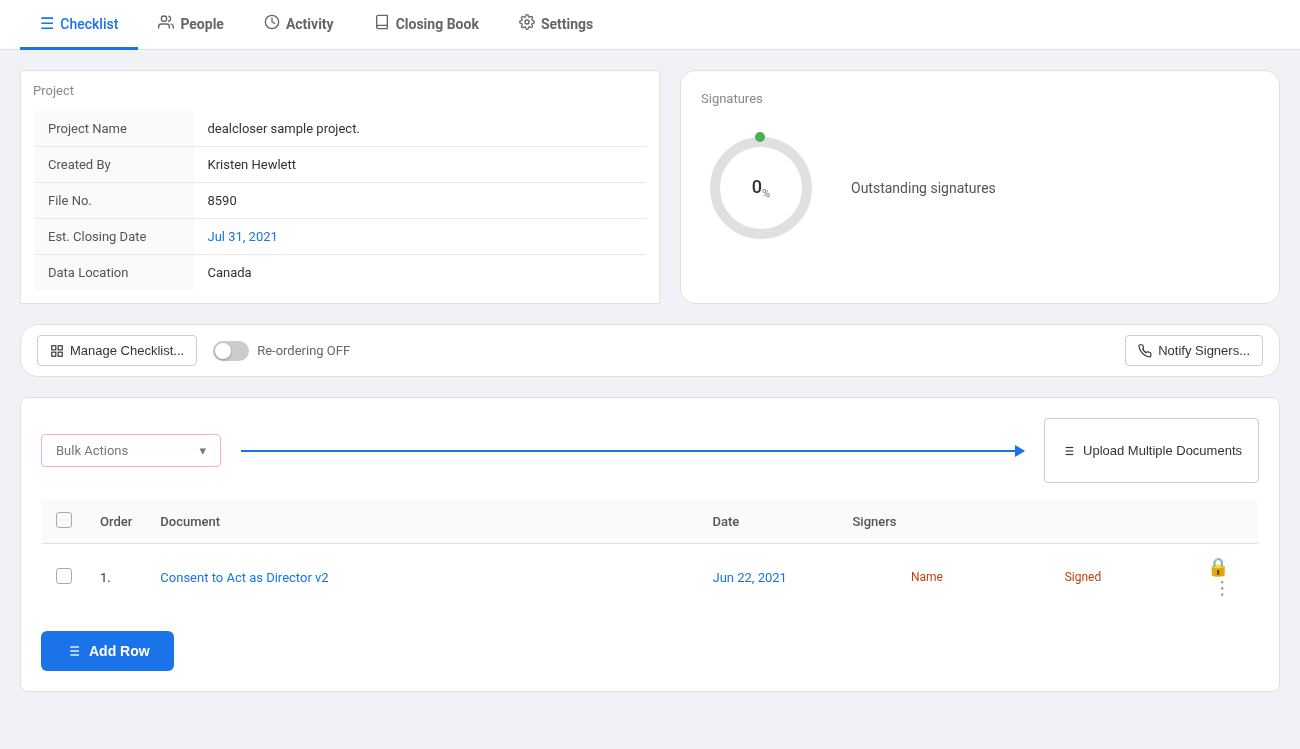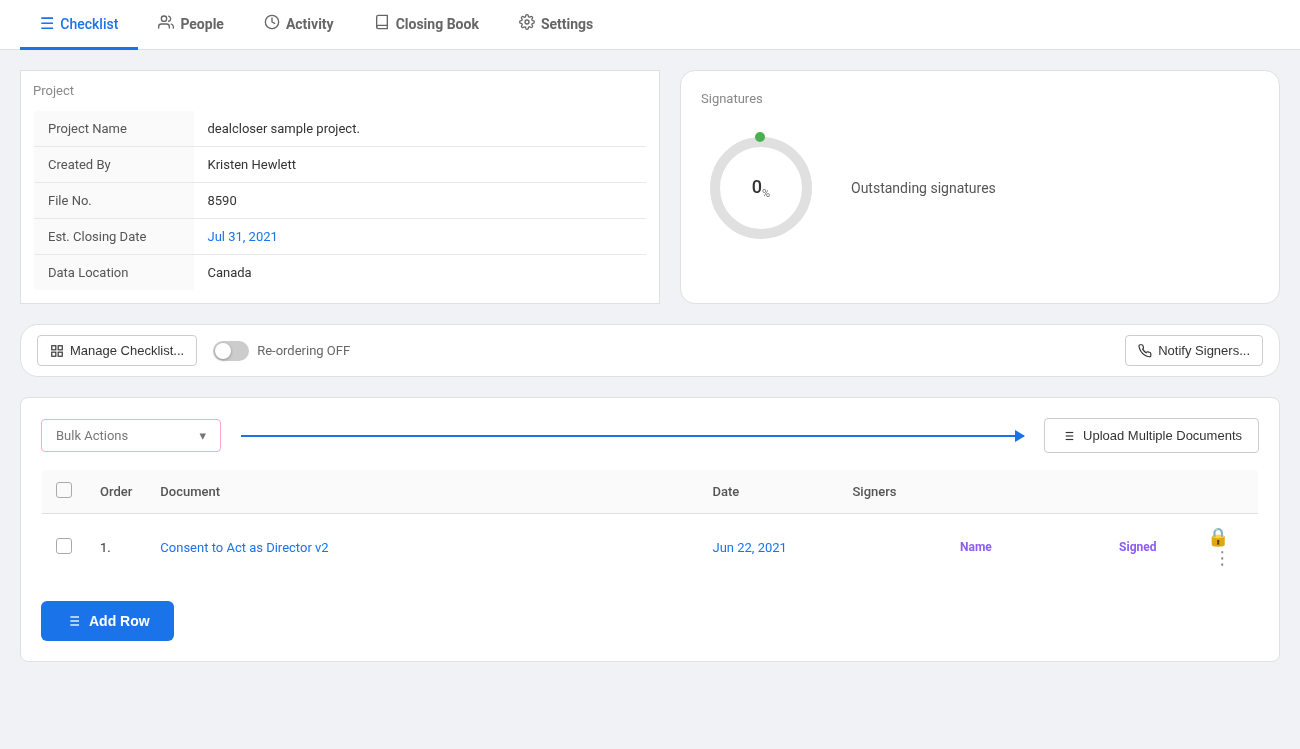--- a/index.html
+++ b/index.html
@@ -251,21 +251,21 @@
       border-top: 6px solid transparent;
       border-bottom: 6px solid transparent;
     }
     .upload-btn {
       display: flex;
       align-items: center;
       gap: 8px;
       background: #fff;
       border: 1px solid #ccc;
       border-radius: 4px;
-      padding: 9px 16px;
+      padding: 24px 16px;
       cursor: pointer;
       font-size: 13px;
       color: #333;
       white-space: nowrap;
     }
 
     
     .documents-table {
       width: 100%;
       border-collapse: collapse;
@@ -305,24 +305,24 @@
     }
     .doc-date {
       color: #1a73e8;
     }
     .signer-sub-table {
       width: 100%;
       border-collapse: collapse;
     }
     .signer-sub-table th {
       font-size: 12px;
-      font-weight: 700;
-      color: #8b5cf6;
+      font-weight: 400;
+      color: #c2410c;
       padding: 4px 8px;
-      text-align: right;
+      text-align: center;
       background: transparent;
       border-bottom: none;
     }
     .lock-icon {
       color: #2e7d32;
       font-size: 18px;
     }
     .more-icon {
       color: #888;
       font-size: 18px;

